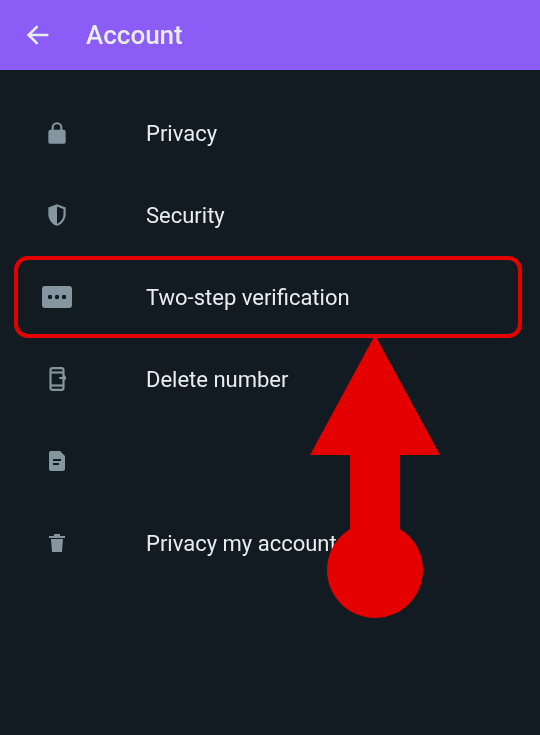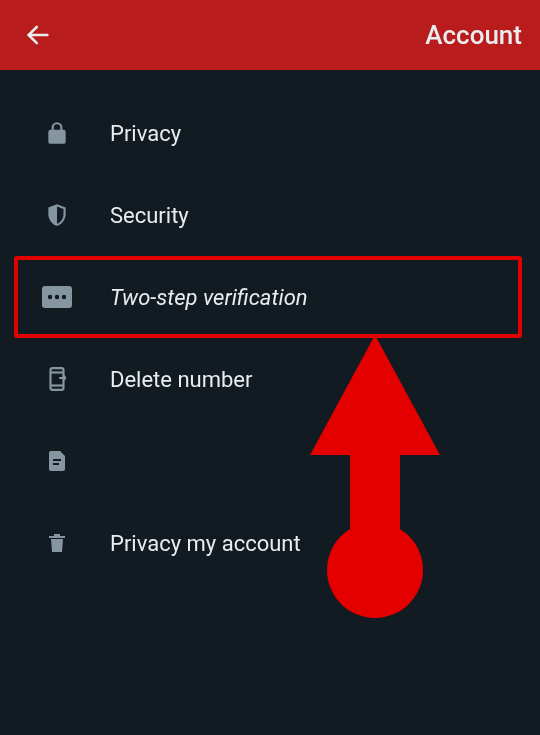--- a/index.html
+++ b/index.html
@@ -5,26 +5,25 @@
     * { margin: 0; padding: 0; box-sizing: border-box; }
     body {
       width: 540px;
       height: 735px;
       background: #111b21;
       font-family: -apple-system, BlinkMacSystemFont, "Segoe UI", Roboto, Helvetica, Arial, sans-serif;
       overflow: hidden;
       position: relative;
     }
     .header {
-      background: #b91c1c;
+      background: #8b5cf6;
       height: 70px;
       display: flex;
       align-items: center;
       padding: 0 18px;
-      justify-content: space-between;
     }
     .back-btn {
       width: 40px;
       height: 40px;
       display: flex;
       align-items: center;
       justify-content: center;
       cursor: pointer;
       color: #e9edef;
     }
@@ -36,28 +35,28 @@
     }
     .menu {
       padding-top: 22px;
     }
     .menu-item {
       display: flex;
       align-items: center;
       height: 82px;
       padding-left: 42px;
       cursor: pointer;
+      gap: 36px;
     }
     .menu-item.highlighted {
       border: 4px solid #e50000;
-      border-radius: 3px;
+      border-radius: 14px;
       margin: 0 18px 0 14px;
       padding-left: 24px;
       height: 82px;
-      font-style: italic;
     }
     .icon-slot {
       width: 30px;
       height: 30px;
       display: flex;
       align-items: center;
       justify-content: center;
       color: #8696a0;
       flex-shrink: 0;
     }

